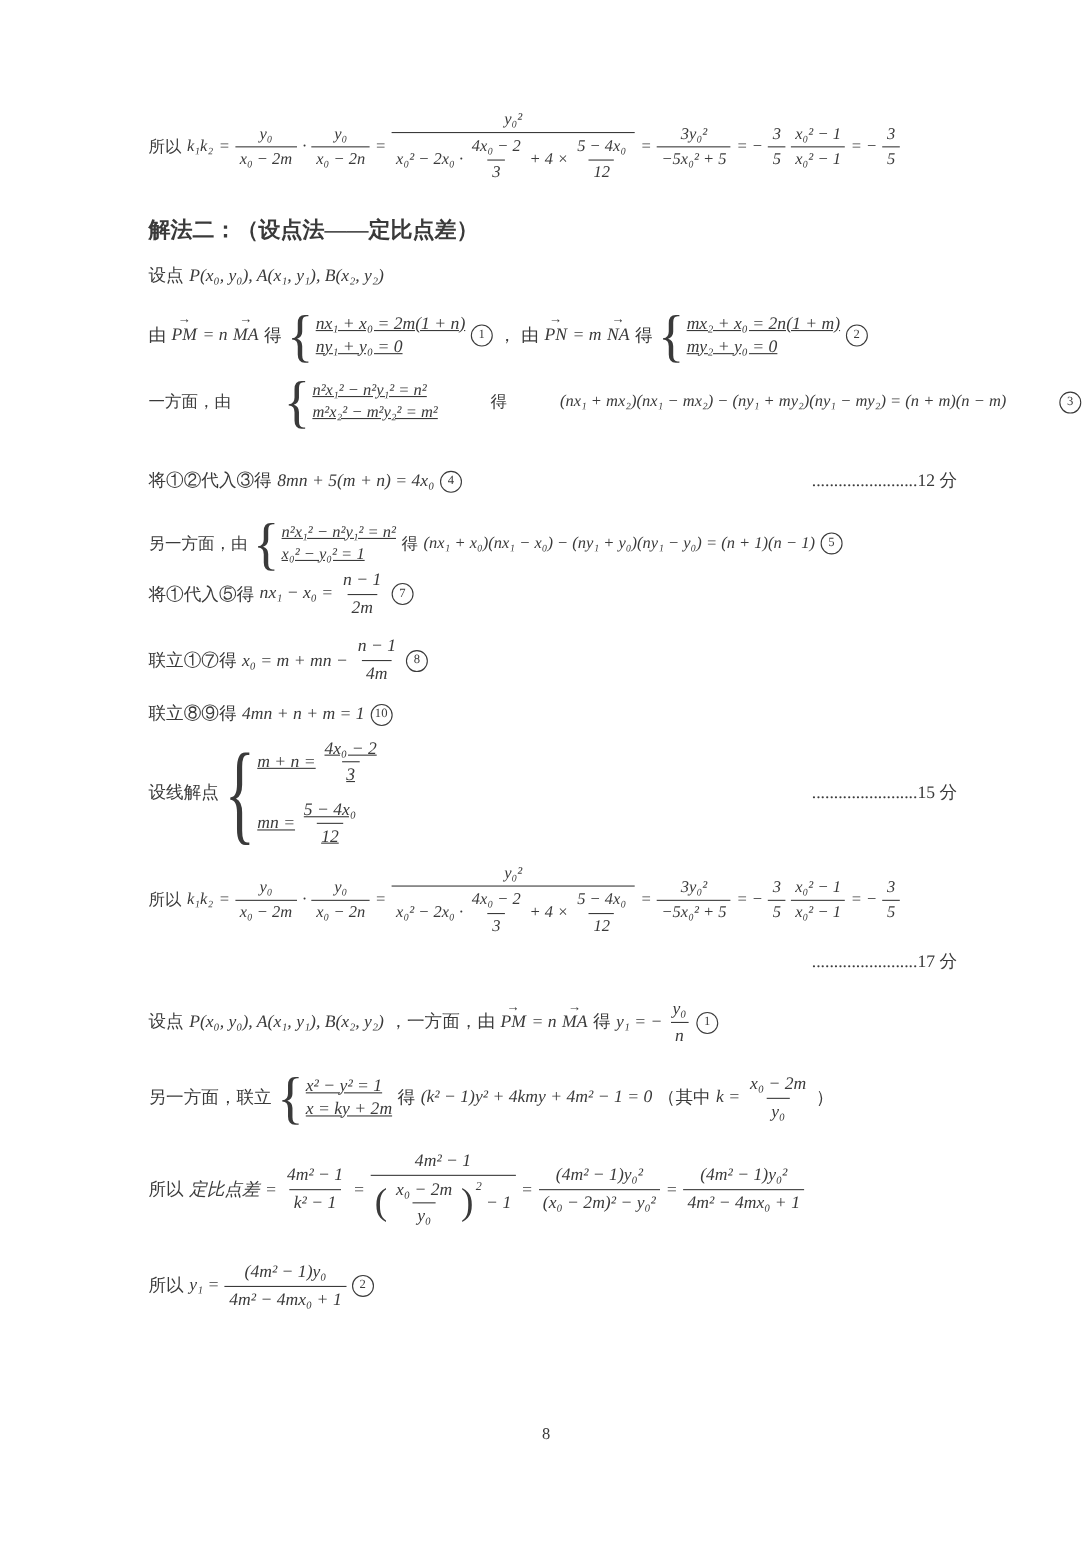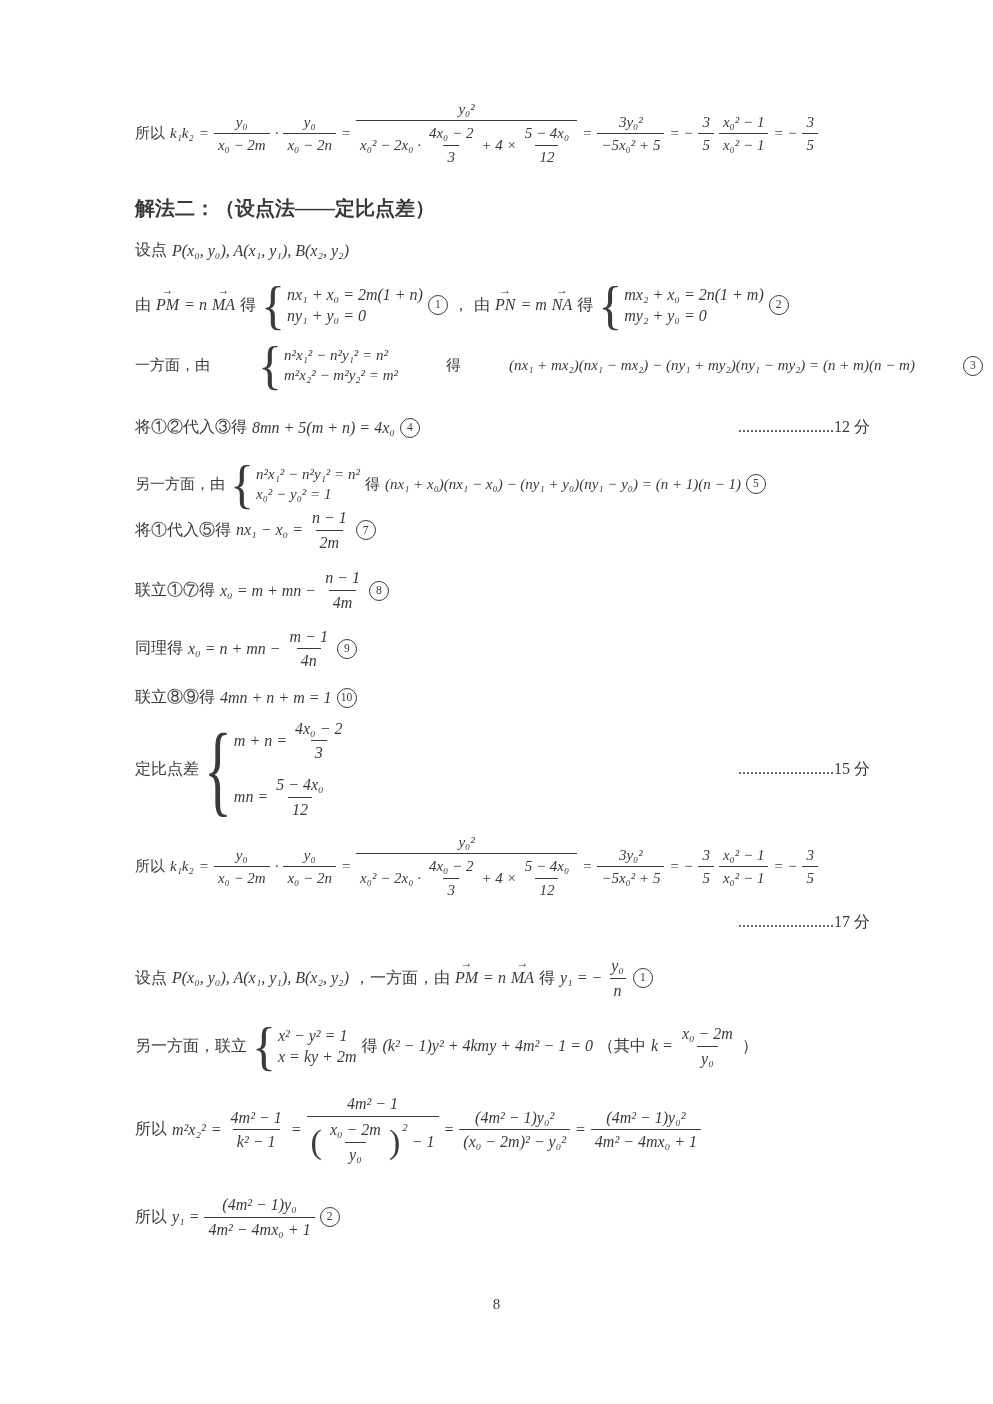--- a/index.html
+++ b/index.html
@@ -23,21 +23,21 @@
   .zh{font-style:normal;}
   .m{font-style:italic;}
   .frac{display:inline-flex;flex-direction:column;align-items:center;vertical-align:middle;flex:none;}
   .num,.den{padding:1px 4px;line-height:1.35;text-align:center;}
   .den{border-top:1px solid #3a3a3a;}
   .denrow,.numrow{display:flex;align-items:center;gap:4px;justify-content:space-between;}
   .sys{display:inline-flex;align-items:center;flex:none;}
   .brace{font-style:normal;line-height:0.85;font-weight:400;color:#3a3a3a;flex:none;}
   .b2{font-size:50px;transform:scaleY(1.05);}
   .bxl{font-size:58px;transform:scaleY(1.75);}
-  .rows{display:inline-flex;flex-direction:column;align-items:flex-start;gap:3px;margin-left:2px;}
+  .rows{display:inline-flex;flex-direction:column;align-items:flex-start;gap:3px;margin-left:2px;text-decoration:underline;}
   .rows.wide{gap:8px;}
   .circ{
     display:inline-flex;align-items:center;justify-content:center;
     width:18px;height:18px;border:1.3px solid #3a3a3a;border-radius:50%;
     font-size:11.5px;font-style:normal;flex:none;line-height:1;
   }
   .vec{position:relative;font-style:italic;flex:none;}
   .vec::after{
     content:"\2192";
     position:absolute;top:-13px;left:50%;transform:translateX(-50%);
@@ -151,21 +151,21 @@
       <span class="rows">
         <span class="m">n²x₁² − n²y₁² = n²</span>
         <span class="m">m²x₂² − m²y₂² = m²</span>
       </span>
     </span>
     <span class="zh">得</span>
     <span class="m">(nx₁ + mx₂)(nx₁ − mx₂) − (ny₁ + my₂)(ny₁ − my₂) = (n + m)(n − m)</span>
     <span class="circ">3</span>
   </div>
 
-  <div class="line" style="margin-top:28px;">
+  <div class="line" style="margin-top:38px;">
     <span class="zh">将①②代入③得</span>
     <span class="m">8mn + 5(m + n) = 4x₀</span>
     <span class="circ">4</span>
     <span class="score">........................12 分</span>
   </div>
 
   <div class="line small" style="margin-top:22px;">
     <span class="zh">另一方面，由</span>
     <span class="sys">
       <span class="brace b2">{</span>
@@ -192,38 +192,29 @@
   <div class="line" style="margin-top:12px;">
     <span class="zh">联立①⑦得</span>
     <span class="m">x₀ = m + mn −</span>
     <span class="frac">
       <span class="num m">n − 1</span>
       <span class="den m">4m</span>
     </span>
     <span class="circ">8</span>
   </div>
 
-  <div class="line" style="margin-top:10px;">
-    <span class="zh">同理得</span>
-    <span class="m">x₀ = n + mn −</span>
-    <span class="frac">
-      <span class="num m">m − 1</span>
-      <span class="den m">4n</span>
-    </span>
-    <span class="circ">9</span>
-  </div>
 
   <div class="line" style="margin-top:12px;">
     <span class="zh">联立⑧⑨得</span>
     <span class="m">4mn + n + m = 1</span>
     <span class="circ">10</span>
   </div>
 
   <div class="line" style="margin-top:6px;">
-    <span class="zh">定比点差</span>
+    <span class="zh">设线解点</span>
     <span class="sys">
       <span class="brace bxl">{</span>
       <span class="rows wide">
         <span class="numrow">
           <span class="m">m + n =</span>
           <span class="frac">
             <span class="num m">4x₀ − 2</span>
             <span class="den m">3</span>
           </span>
         </span>
@@ -325,21 +316,21 @@
     <span class="m">k =</span>
     <span class="frac">
       <span class="num m">x₀ − 2m</span>
       <span class="den m">y₀</span>
     </span>
     <span class="zh">）</span>
   </div>
 
   <div class="line" style="margin-top:22px;">
     <span class="zh">所以</span>
-    <span class="m">m²x₂²</span>
+    <span class="m">定比点差</span>
     <span class="m">=</span>
     <span class="frac">
       <span class="num m">4m² − 1</span>
       <span class="den m">k² − 1</span>
     </span>
     <span class="m">=</span>
     <span class="frac">
       <span class="num m">4m² − 1</span>
       <span class="den denrow">
         <span class="bigp">(</span>

